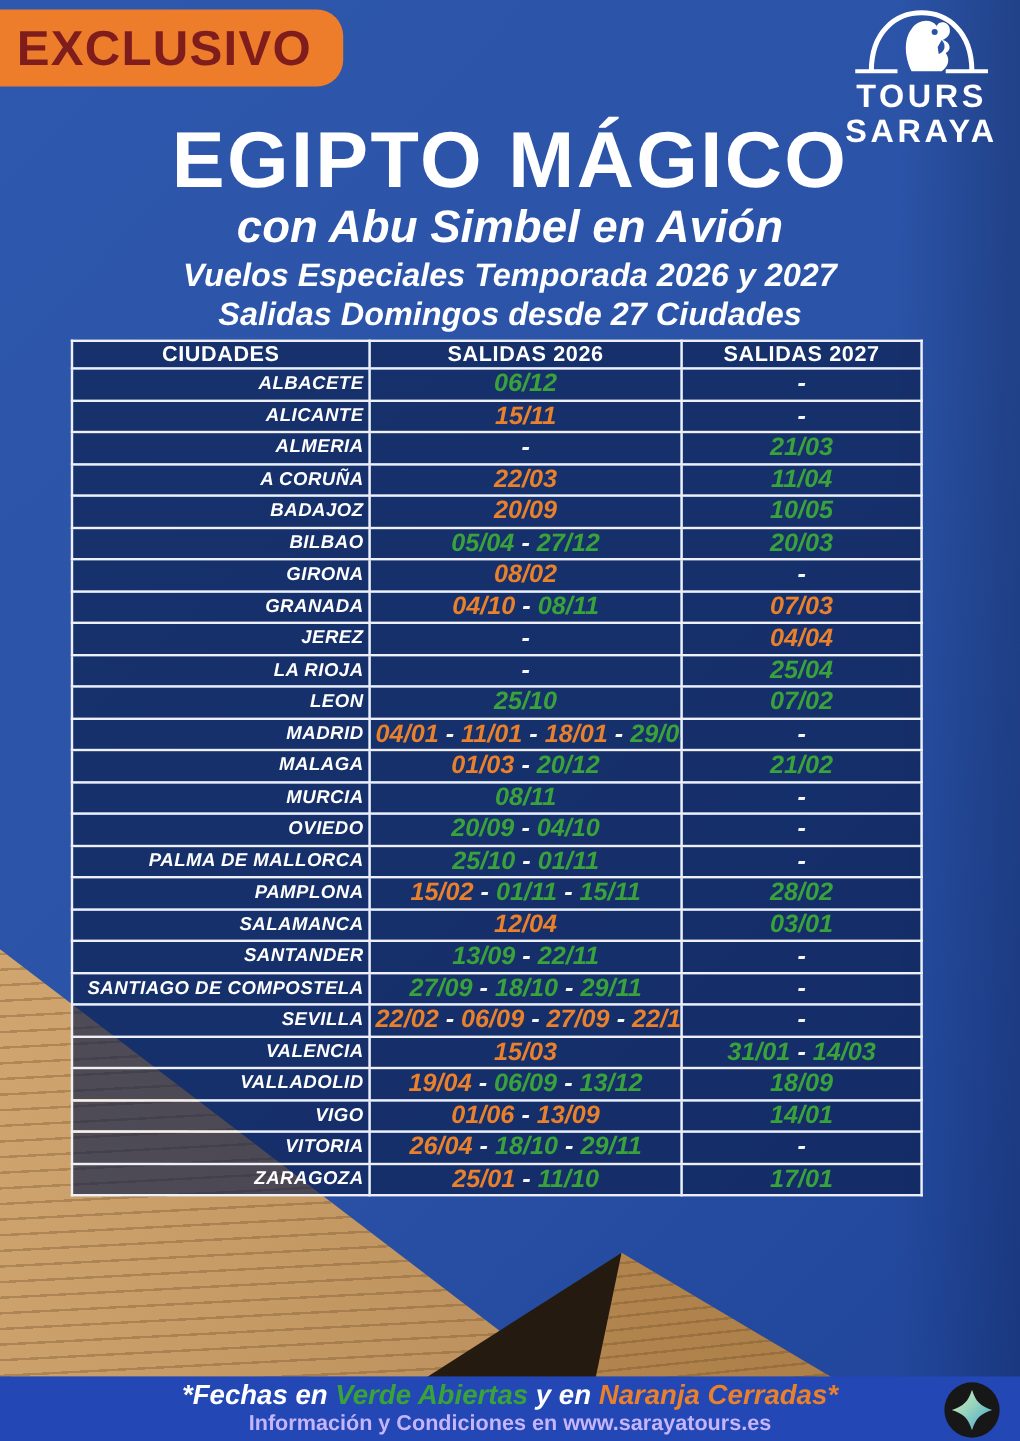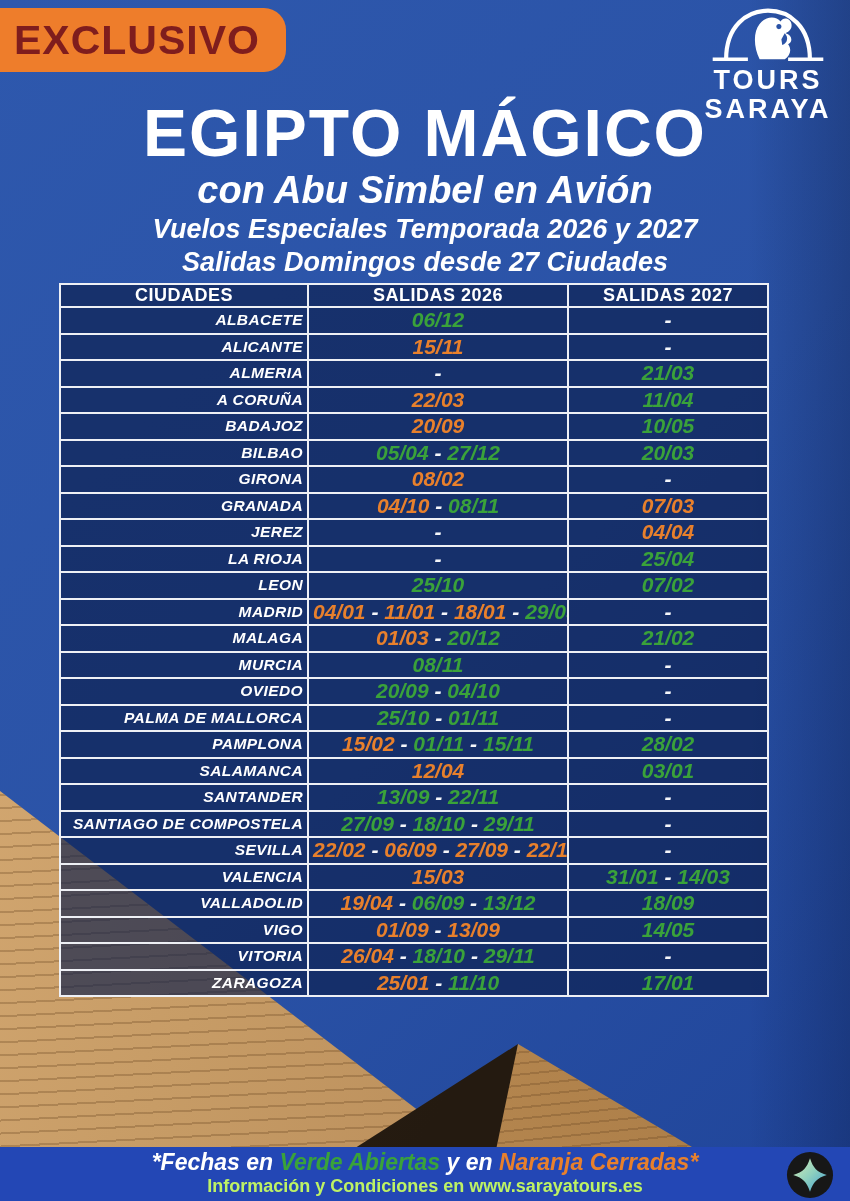--- a/index.html
+++ b/index.html
@@ -65,21 +65,21 @@
   .sep{color:#f5f6fa; white-space:pre;}
   .empty{color:#f5f6fa; font-weight:bold;}
   
   .footer{
     position:absolute; z-index:4; left:0; bottom:0; width:100%; height:54px;
     background:var(--footer_bar); text-align:center; padding-top:2px;
   }
   .legend{font-size:23px; line-height:26px; font-weight:bold; font-style:italic; white-space:pre;}
   .legend .lg-open{color:var(--open);}
   .legend .lg-closed{color:var(--closed);}
-  .info{font-size:18px; line-height:22px; font-weight:bold; color:#bef264;}
+  .info{font-size:18px; line-height:22px; font-weight:bold; color:#c4b5fd;}
   .fab{position:absolute; right:16px; bottom:2px; width:48px; height:48px; z-index:5;}
 </style>
 </head>
 <body>
 
 <div class="poster">
 
   <div class="pyr pyr-left"></div>
   <div class="pyr pyr-mid-dark"></div>
   <div class="pyr pyr-mid-light"></div>
@@ -234,22 +234,22 @@
             <td class="dates"><span class="d closed">15/03</span></td>
             <td class="dates"><span class="d open">31/01</span><span class="sep"> - </span><span class="d open">14/03</span></td>
           </tr>
           <tr>
             <td class="city">VALLADOLID</td>
             <td class="dates"><span class="d closed">19/04</span><span class="sep"> - </span><span class="d open">06/09</span><span class="sep"> - </span><span class="d open">13/12</span></td>
             <td class="dates"><span class="d open">18/09</span></td>
           </tr>
           <tr>
             <td class="city">VIGO</td>
-            <td class="dates"><span class="d closed">01/09</span><span class="sep"> - </span><span class="d closed">13/09</span></td>
-            <td class="dates"><span class="d open">14/05</span></td>
+            <td class="dates"><span class="d closed">01/06</span><span class="sep"> - </span><span class="d closed">13/09</span></td>
+            <td class="dates"><span class="d open">14/01</span></td>
           </tr>
           <tr>
             <td class="city">VITORIA</td>
             <td class="dates"><span class="d closed">26/04</span><span class="sep"> - </span><span class="d open">18/10</span><span class="sep"> - </span><span class="d open">29/11</span></td>
             <td class="dates"><span class="empty">-</span></td>
           </tr>
           <tr>
             <td class="city">ZARAGOZA</td>
             <td class="dates"><span class="d closed">25/01</span><span class="sep"> - </span><span class="d open">11/10</span></td>
             <td class="dates"><span class="d open">17/01</span></td>

